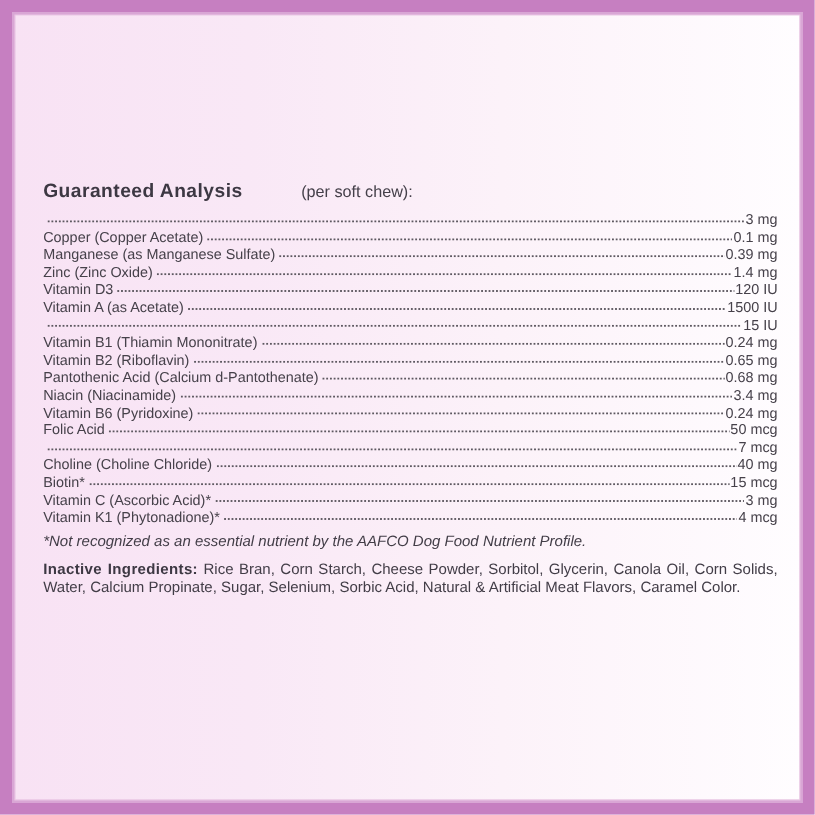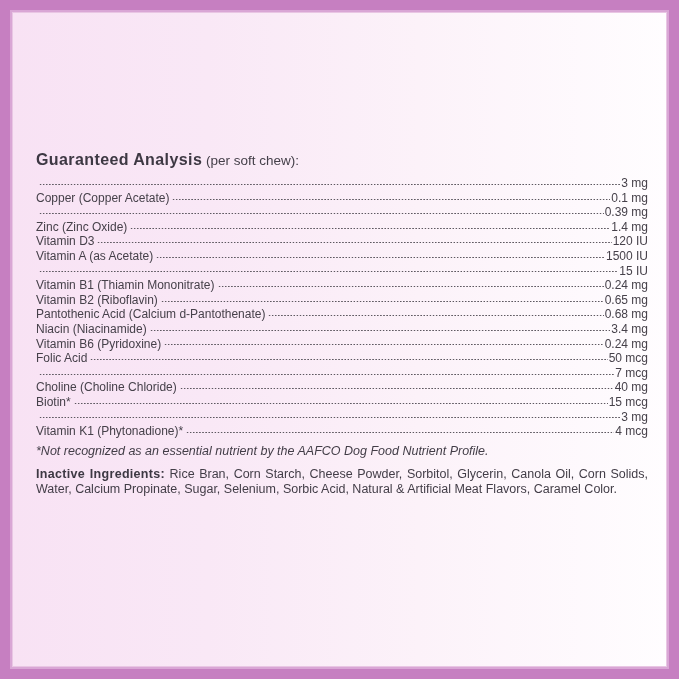--- a/index.html
+++ b/index.html
@@ -33,20 +33,21 @@
   }
   .title-main {
     font-weight: bold;
     font-size: 16px;
     letter-spacing: 0.4px;
     color: #3d3843;
   }
   .title-suffix {
     font-size: 13.5px;
     color: #45404a;
+    padding-left: 45px;
   }
   .rows { width: 100%; }
   .row {
     display: flex;
     align-items: baseline;
     font-size: 12px;
     line-height: 14.6px;
     height: 14.6px;
     color: #46414a;
   }
@@ -96,20 +97,21 @@
         <div class="row">
           <span class="dots"></span>
           <span class="val">3 mg</span>
         </div>
         <div class="row">
           <span class="nm">Copper (Copper Acetate)</span>
           <span class="dots"></span>
           <span class="val">0.1 mg</span>
         </div>
         <div class="row">
+          <span class="nm">Manganese (as Manganese Sulfate)</span>
           <span class="dots"></span>
           <span class="val">0.39 mg</span>
         </div>
         <div class="row">
           <span class="nm">Zinc (Zinc Oxide)</span>
           <span class="dots"></span>
           <span class="val">1.4 mg</span>
         </div>
         <div class="row">
           <span class="nm">Vitamin D3</span>
@@ -163,20 +165,21 @@
           <span class="nm">Choline (Choline Chloride)</span>
           <span class="dots"></span>
           <span class="val">40 mg</span>
         </div>
         <div class="row">
           <span class="nm">Biotin*</span>
           <span class="dots"></span>
           <span class="val">15 mcg</span>
         </div>
         <div class="row">
+          <span class="nm">Vitamin C (Ascorbic Acid)*</span>
           <span class="dots"></span>
           <span class="val">3 mg</span>
         </div>
         <div class="row">
           <span class="nm">Vitamin K1 (Phytonadione)*</span>
           <span class="dots"></span>
           <span class="val">4 mcg</span>
         </div>
       </div>
 

